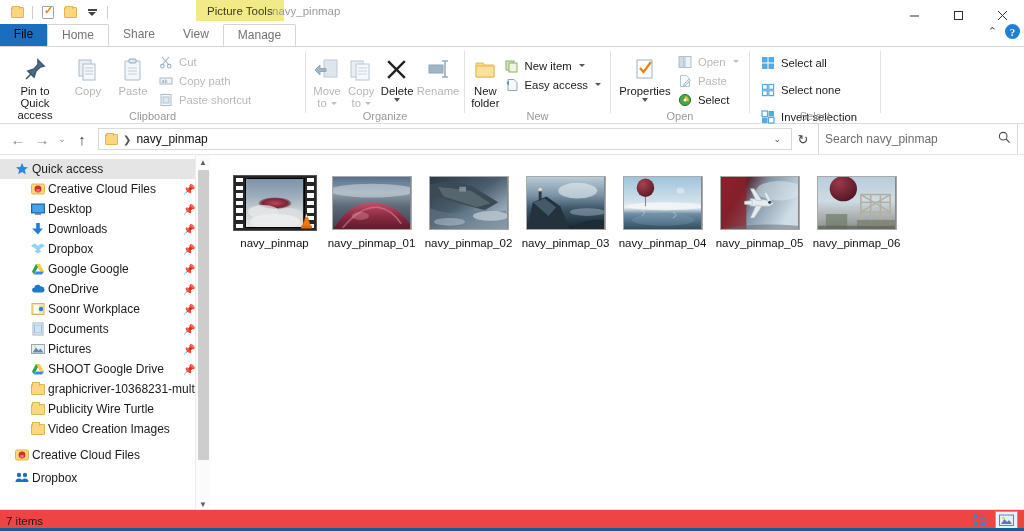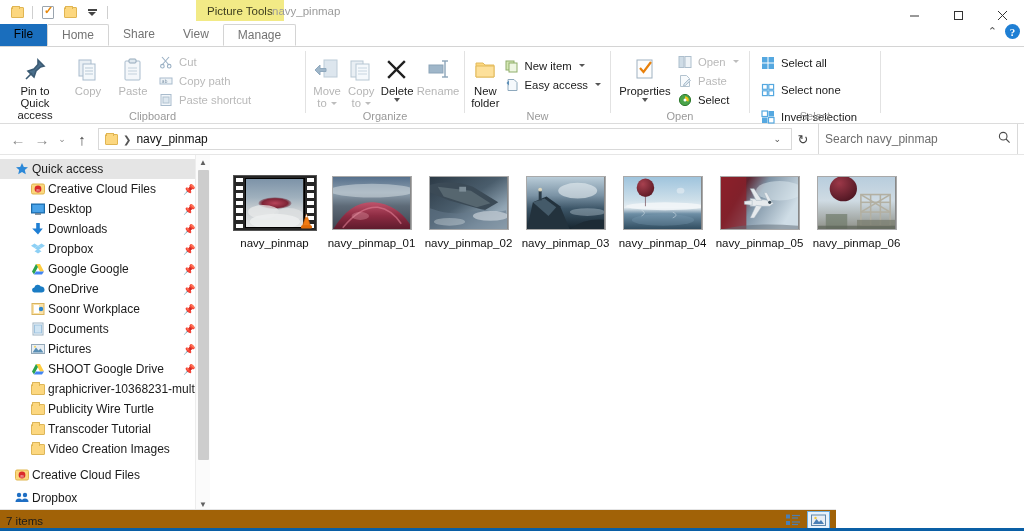--- a/index.html
+++ b/index.html
@@ -112,21 +112,21 @@
   .film .perf { position: absolute; top: 2px; bottom: 2px; width: 9px; display: flex; flex-direction: column; justify-content: space-between; }
   .film .perf.l { left: 1px; } .film .perf.r { right: 1px; }
   .film .perf span { display: block; width: 7px; height: 4.4px; background: #fff; margin: 0 auto; }
   .film .inner { width: 60px; height: 50px; overflow: hidden; position: relative; border: 1px solid #000; }
   .vlc { position: absolute; right: 1px; bottom: 0px; width: 17px; height: 18px; z-index: 5; }
 
   
   .art { position: absolute; inset: 0; }
 
   
-  .statusbar { position: absolute; left: 0; bottom: 0; width: 836px; height: 22px; background: #a16207; border-top: 1px solid #e4e4e4; display: flex; align-items: center; padding: 0 6px; }
+  .statusbar { position: absolute; left: 0; bottom: 0; width: 1024px; height: 22px; background: #ef4444; border-top: 1px solid #e4e4e4; display: flex; align-items: center; padding: 0 6px; }
   .status-txt { font-size: 11.5px; color: #1a1a1a; }
   .viewtoggles { margin-left: auto; display: flex; align-items: center; gap: 2px; }
   .vbtn { width: 23px; height: 20px; display: flex; align-items: center; justify-content: center; }
   .vbtn.active { background: #e8f2fb; border: 1px solid #6eaede; }
   .bottomline { position: absolute; left: 0; bottom: 0; width: 1024px; height: 3px; background: #0a5fa5; }
 </style>
 </head>
 <body>
 
 <div id="app">
@@ -633,26 +633,20 @@
         <span class="nlabel" style="width:180px;">graphicriver-10368231-multipurpose-</span>
       </div>
 
       <div class="navitem indent-1">
         <span class="nicon">
             <span class="fldr"></span>
           </span>
         <span class="nlabel">Publicity Wire Turtle</span>
       </div>
 
-      <div class="navitem indent-1">
-        <span class="nicon">
-            <span class="fldr"></span>
-          </span>
-        <span class="nlabel">Transcoder Tutorial</span>
-      </div>
 
       <div class="navitem indent-1">
         <span class="nicon">
             <span class="fldr"></span>
           </span>
         <span class="nlabel">Video Creation Images</span>
       </div>
 
       <div class="navitem indent-0 gap-top">
         <span class="nicon">

